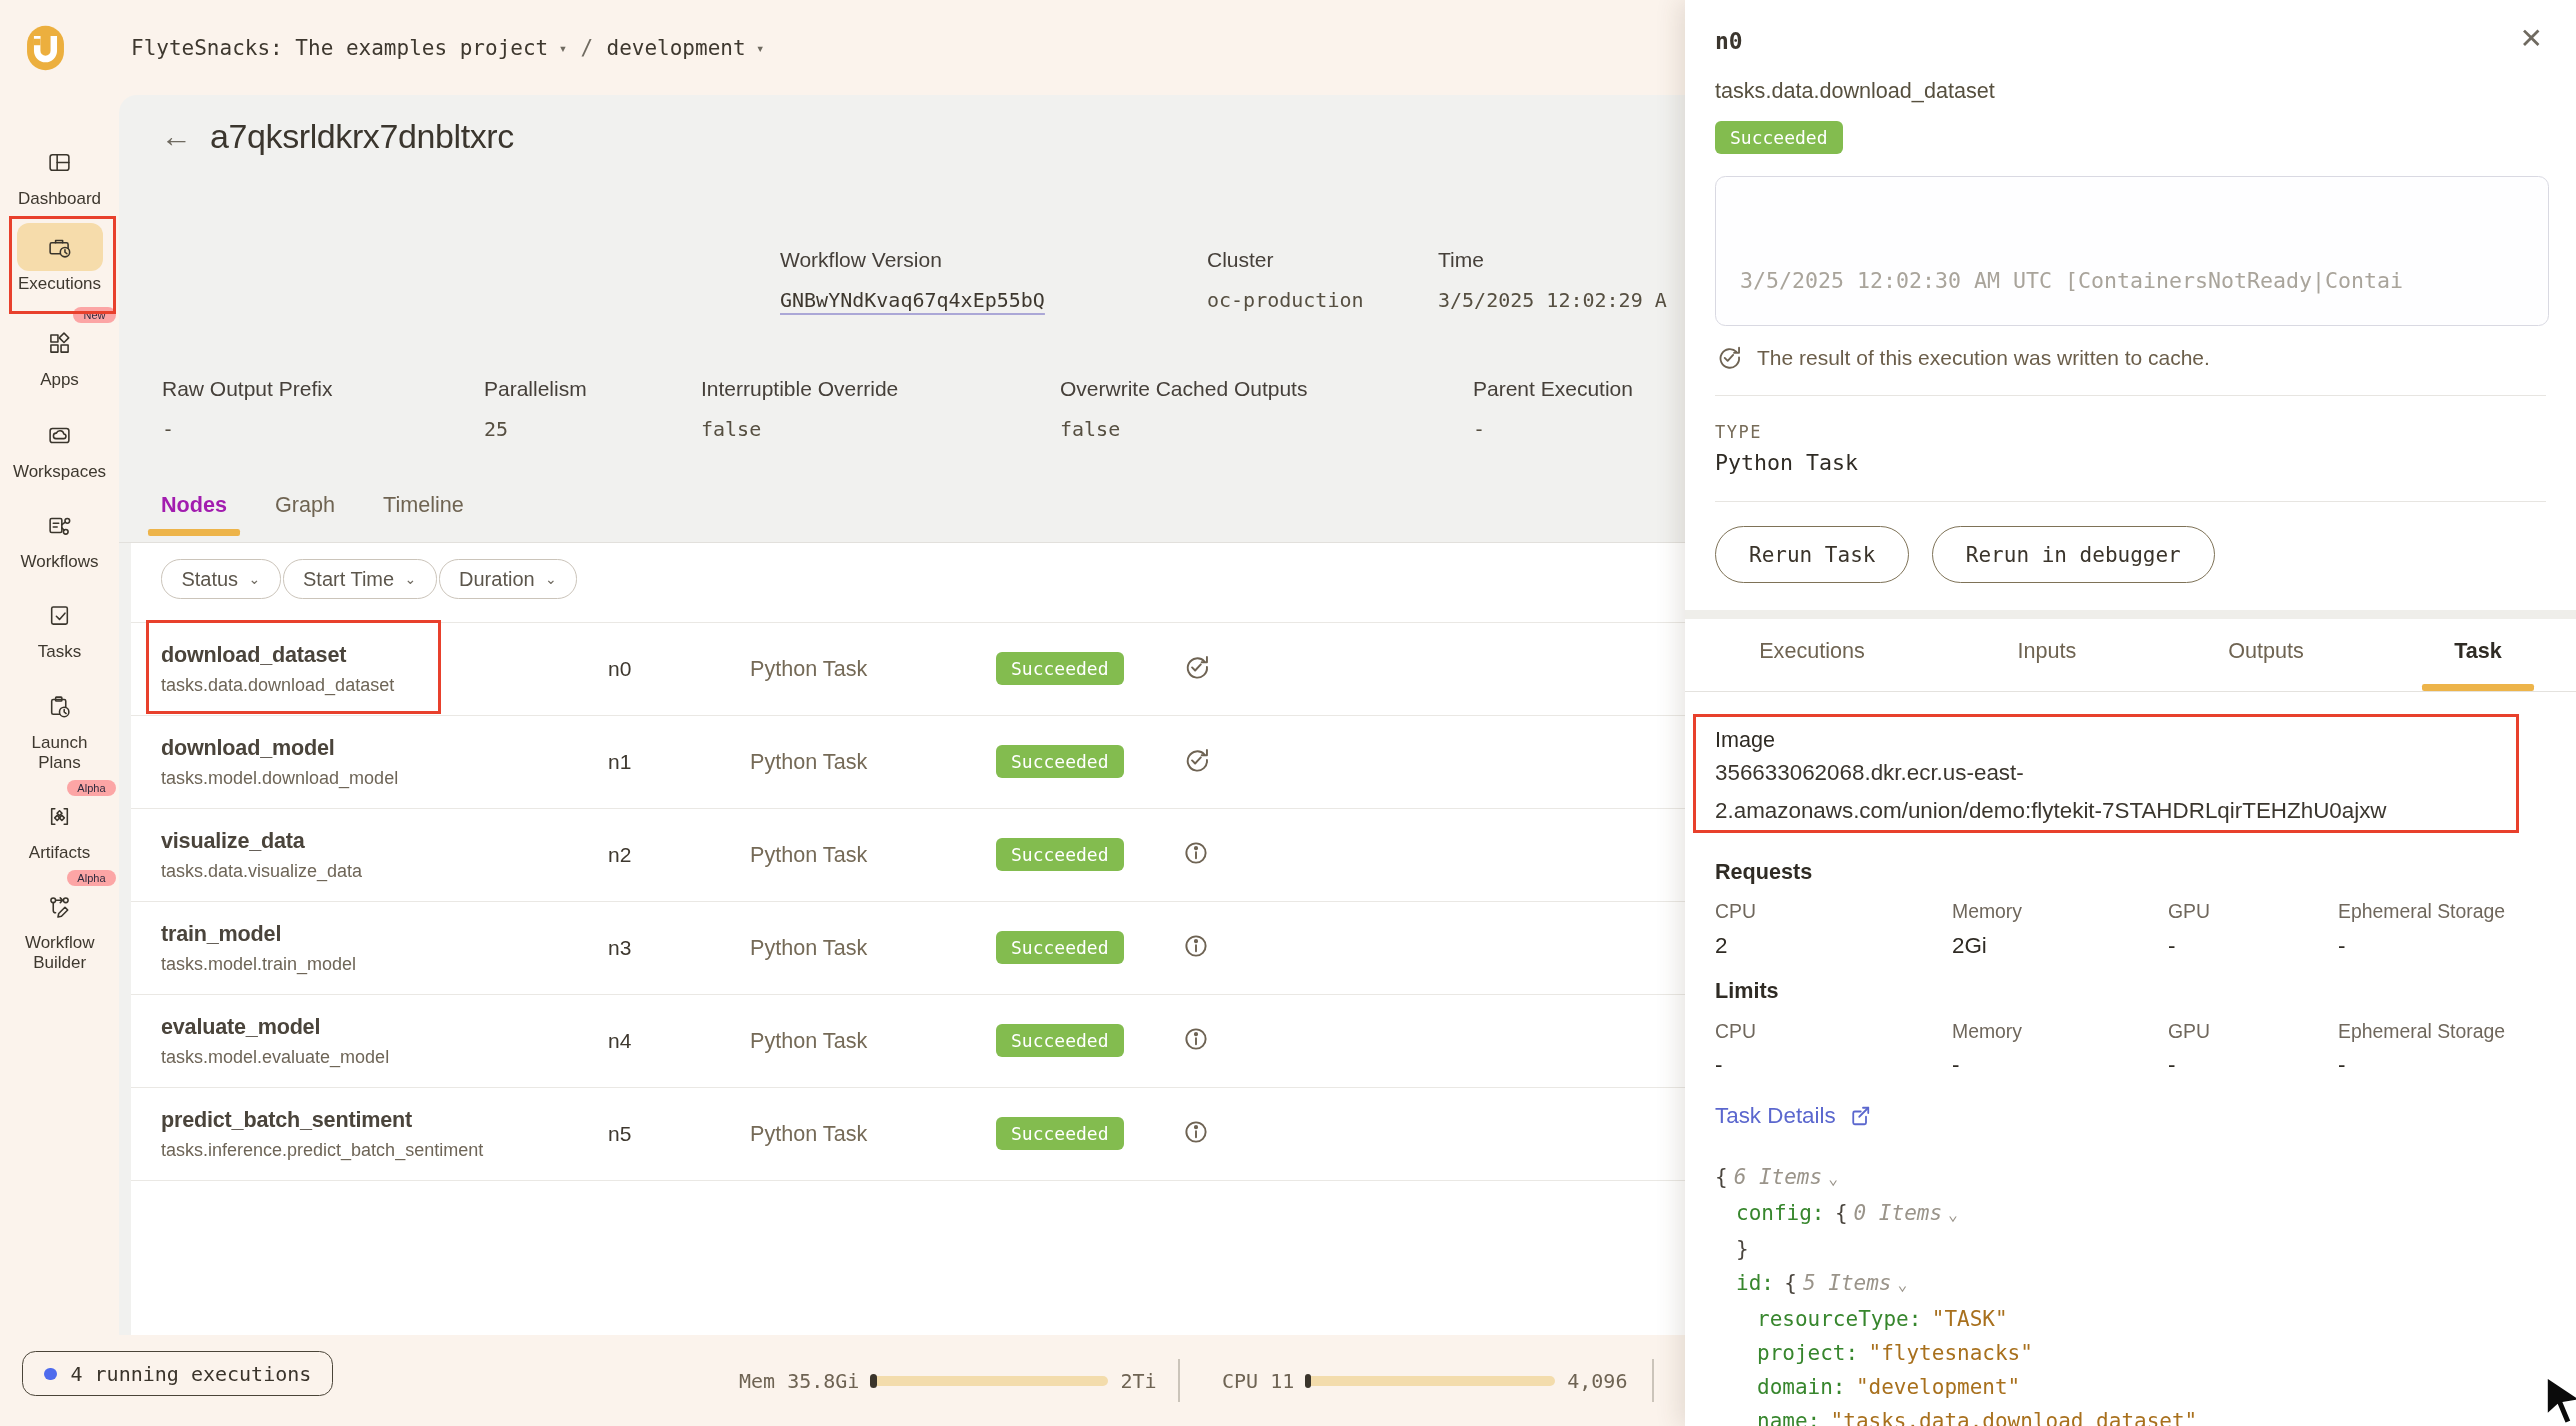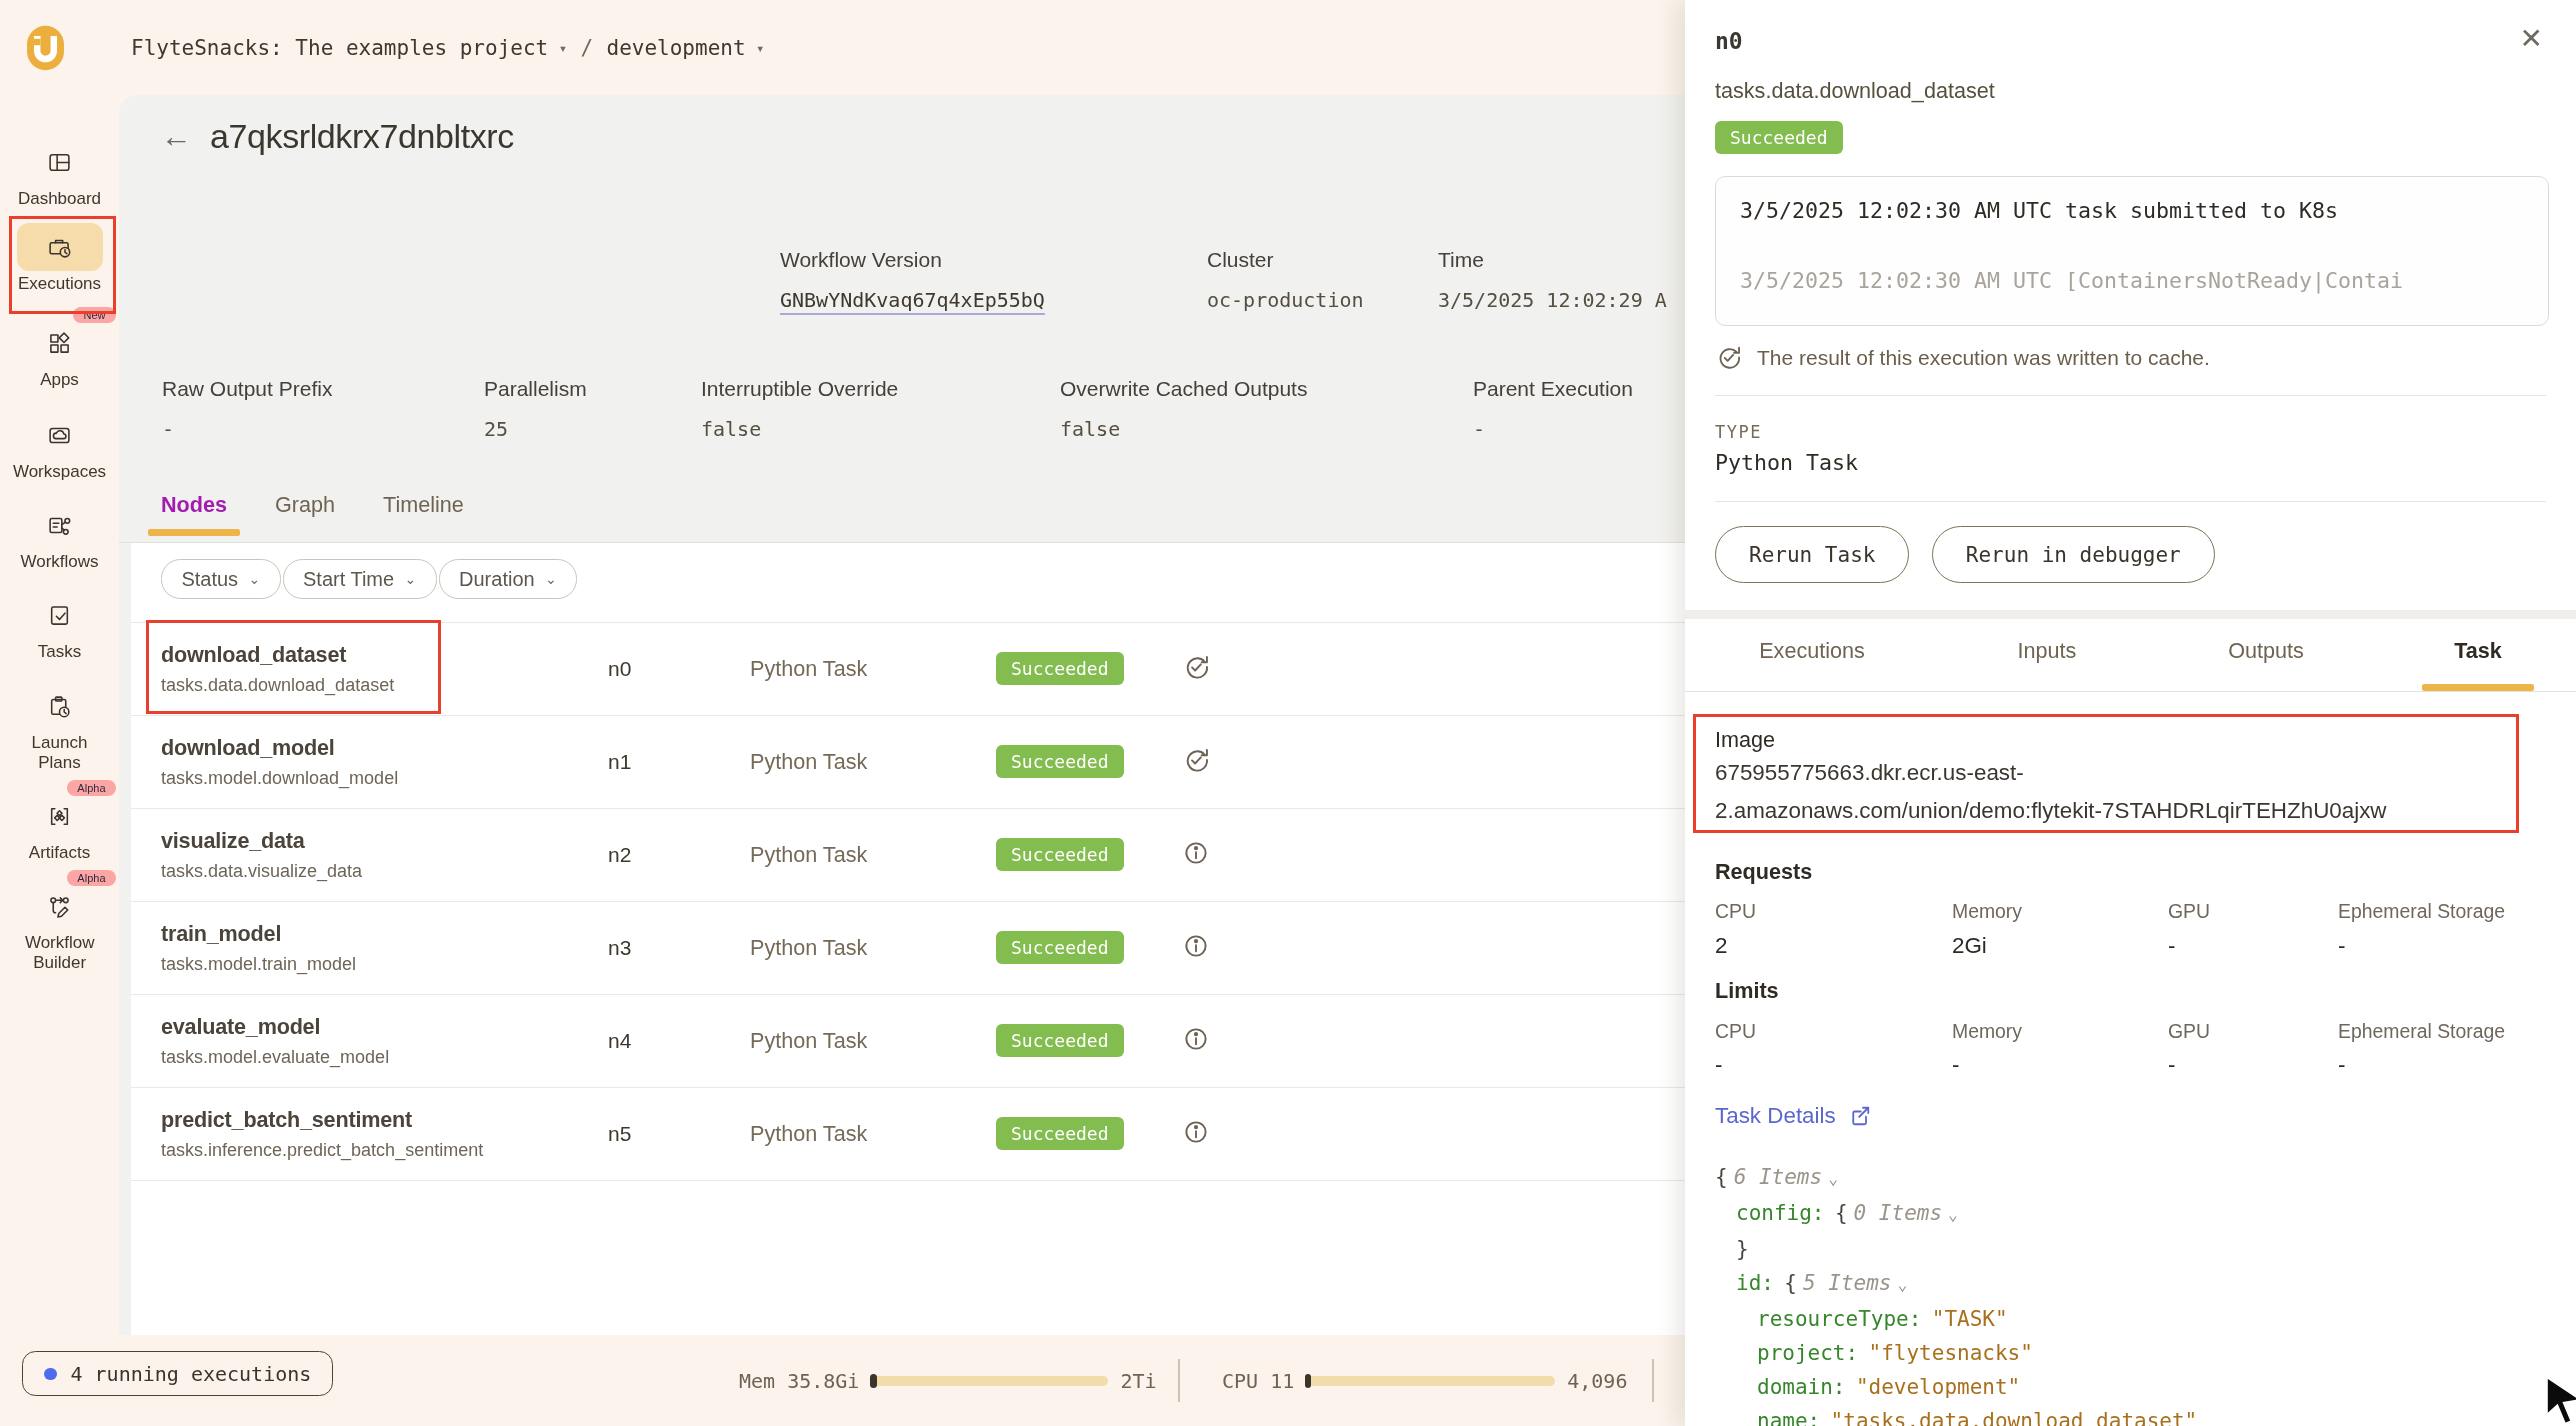--- a/index.html
+++ b/index.html
@@ -470,21 +470,20 @@
   <div class="vdiv" style="left:1652px;"></div>
 </div>
 
 <div class="panel">
   <div class="panel-title mono">n0</div>
   <div class="panel-close">✕</div>
   <div class="panel-sub">tasks.data.download_dataset</div>
   <div class="panel-badge"><span class="badge-green">Succeeded</span></div>
 
   <div class="logbox">
-    <div class="log-line mono" style="top:21px;color:#2F2B24;">3/5/2025 12:02:30 AM UTC task submitted to K8s</div>
     <div class="log-line mono" style="top:91px;color:#A9A49B;">3/5/2025 12:02:30 AM UTC [ContainersNotReady|Contai</div>
   </div>
 
   <div class="cache-row">
     <svg viewBox="0 0 32 32">
         <path d="M25.5 9.5 a11 11 0 1 0 3 6.5"></path>
         <path d="M28.5 4.5 v6 h-6"></path>
         <path d="M11.5 16.5 l3.5 3.5 l6.5 -7"></path>
       </svg>
     <span class="cache-note">The result of this execution was written to cache.</span>
@@ -504,21 +503,21 @@
 
   <div class="panel-tabs">
     <span class="panel-tab" style="left:127px;">Executions</span>
     <span class="panel-tab" style="left:362px;">Inputs</span>
     <span class="panel-tab" style="left:581px;">Outputs</span>
     <span class="panel-tab active" style="left:793px;">Task</span>
     <span class="task-underline"></span>
   </div>
 
   <div class="img-label">Image</div>
-  <div class="img-line" style="top:760px;">675955775663.dkr.ecr.us-east-</div>
+  <div class="img-line" style="top:760px;">356633062068.dkr.ecr.us-east-</div>
   <div class="img-line" style="top:798px;">2.amazonaws.com/union/demo:flytekit-7STAHDRLqirTEHZhU0ajxw</div>
 
   <div class="sec-head" style="top:859px;">Requests</div>
   <div class="res-label" style="left:30px;top:900px;">CPU</div>
   <div class="res-label" style="left:267px;top:900px;">Memory</div>
   <div class="res-label" style="left:483px;top:900px;">GPU</div>
   <div class="res-label" style="left:653px;top:900px;">Ephemeral Storage</div>
   <div class="res-value" style="left:30px;top:933px;">2</div>
   <div class="res-value" style="left:267px;top:933px;">2Gi</div>
   <div class="res-value" style="left:483px;top:933px;">-</div>

